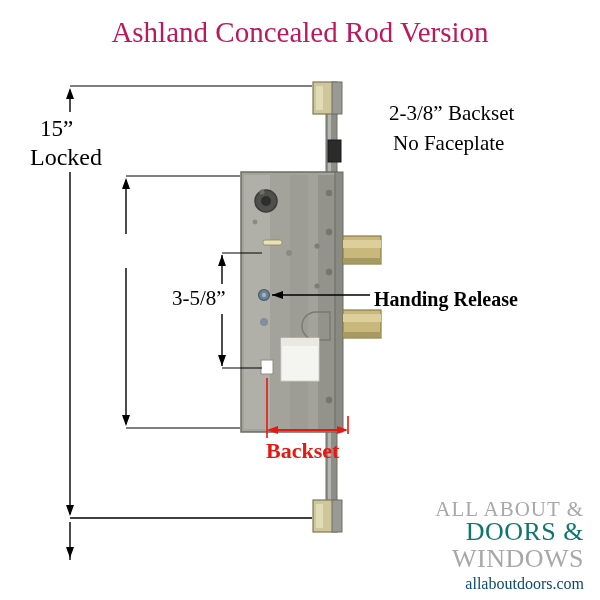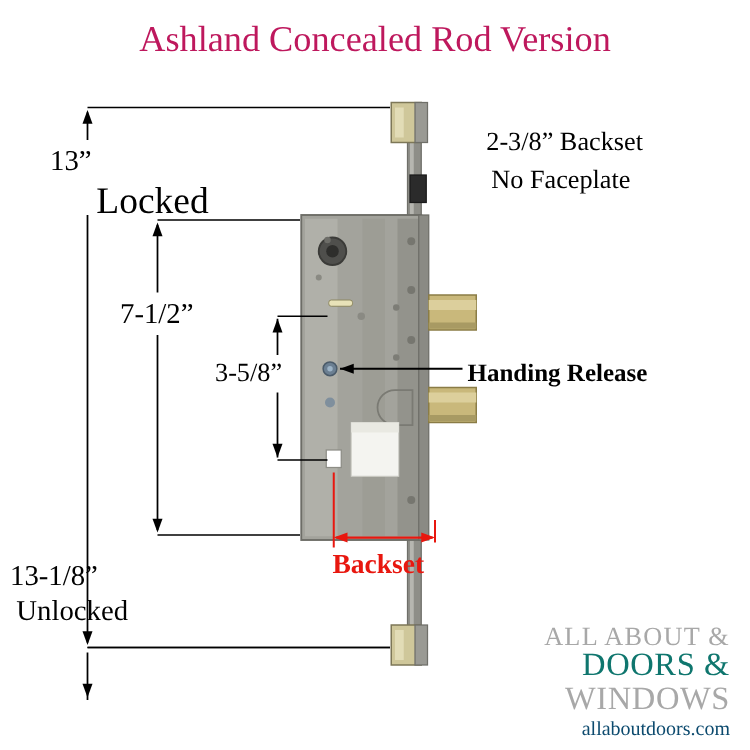--- a/index.html
+++ b/index.html
@@ -32,21 +32,21 @@
     letter-spacing: 0px;
     white-space: nowrap;
   }
   .txt {
     position: absolute;
     color: #000000;
     font-family: "Liberation Serif", serif;
     white-space: nowrap;
   }
   .lbl-15 { left: 40px; top: 116px; font-size: 23px; }
-  .lbl-locked { left: 30px; top: 144px; font-size: 30px; margin-left: 47px; }
+  .lbl-locked { left: 30px; top: 144px; font-size: 24px; }
   .lbl-712 { left: 96px; top: 238px; font-size: 23px; }
   .lbl-358 { left: 172px; top: 286px; font-size: 21px; }
   .lbl-1318 { left: 8px; top: 448px; font-size: 23px; }
   .lbl-unlocked { left: 13px; top: 476px; font-size: 23px; }
   .lbl-backset-note { left: 389px; top: 101px; font-size: 21px; }
   .lbl-facep { left: 393px; top: 131px; font-size: 21px; text-align: center; }
   .lbl-handing {
     left: 374px; top: 288px; font-size: 20px;
     font-family: "Liberation Serif", serif;
     font-weight: bold;
@@ -206,26 +206,23 @@
     <g stroke="#e8170f" fill="none">
       <line x1="267" y1="378" x2="267" y2="438" stroke-width="1.6"></line>
       <line x1="348" y1="434" x2="348" y2="416" stroke-width="1.6"></line>
       <line x1="269" y1="430" x2="346" y2="430" stroke-width="1.8"></line>
       <polygon points="267,430 278,426 278,434" fill="#e8170f" stroke="none"></polygon>
       <polygon points="348,430 337,426 337,434" fill="#e8170f" stroke="none"></polygon>
     </g>
 
   </svg>
 
-  <div class="txt lbl-15">13”</div>
+  <div class="txt lbl-15">15”</div>
   <div class="txt lbl-locked">Locked</div>
-  <div class="txt lbl-712">7-1/2”</div>
   <div class="txt lbl-358">3-5/8”</div>
-  <div class="txt lbl-1318">13-1/8”</div>
-  <div class="txt lbl-unlocked">Unlocked</div>
   <div class="txt lbl-backset-note">2-3/8” Backset</div>
   <div class="txt lbl-facep">No Faceplate</div>
   <div class="txt lbl-handing">Handing Release</div>
   <div class="txt lbl-backset-red">Backset</div>
 
   <div class="logo-wrap">
     <div class="logo-l1">ALL ABOUT &amp;</div>
     <div class="logo-l2">DOORS &amp;</div>
     <div class="logo-l3">WINDOWS</div>
     <div class="logo-l4">allaboutdoors.com</div>

